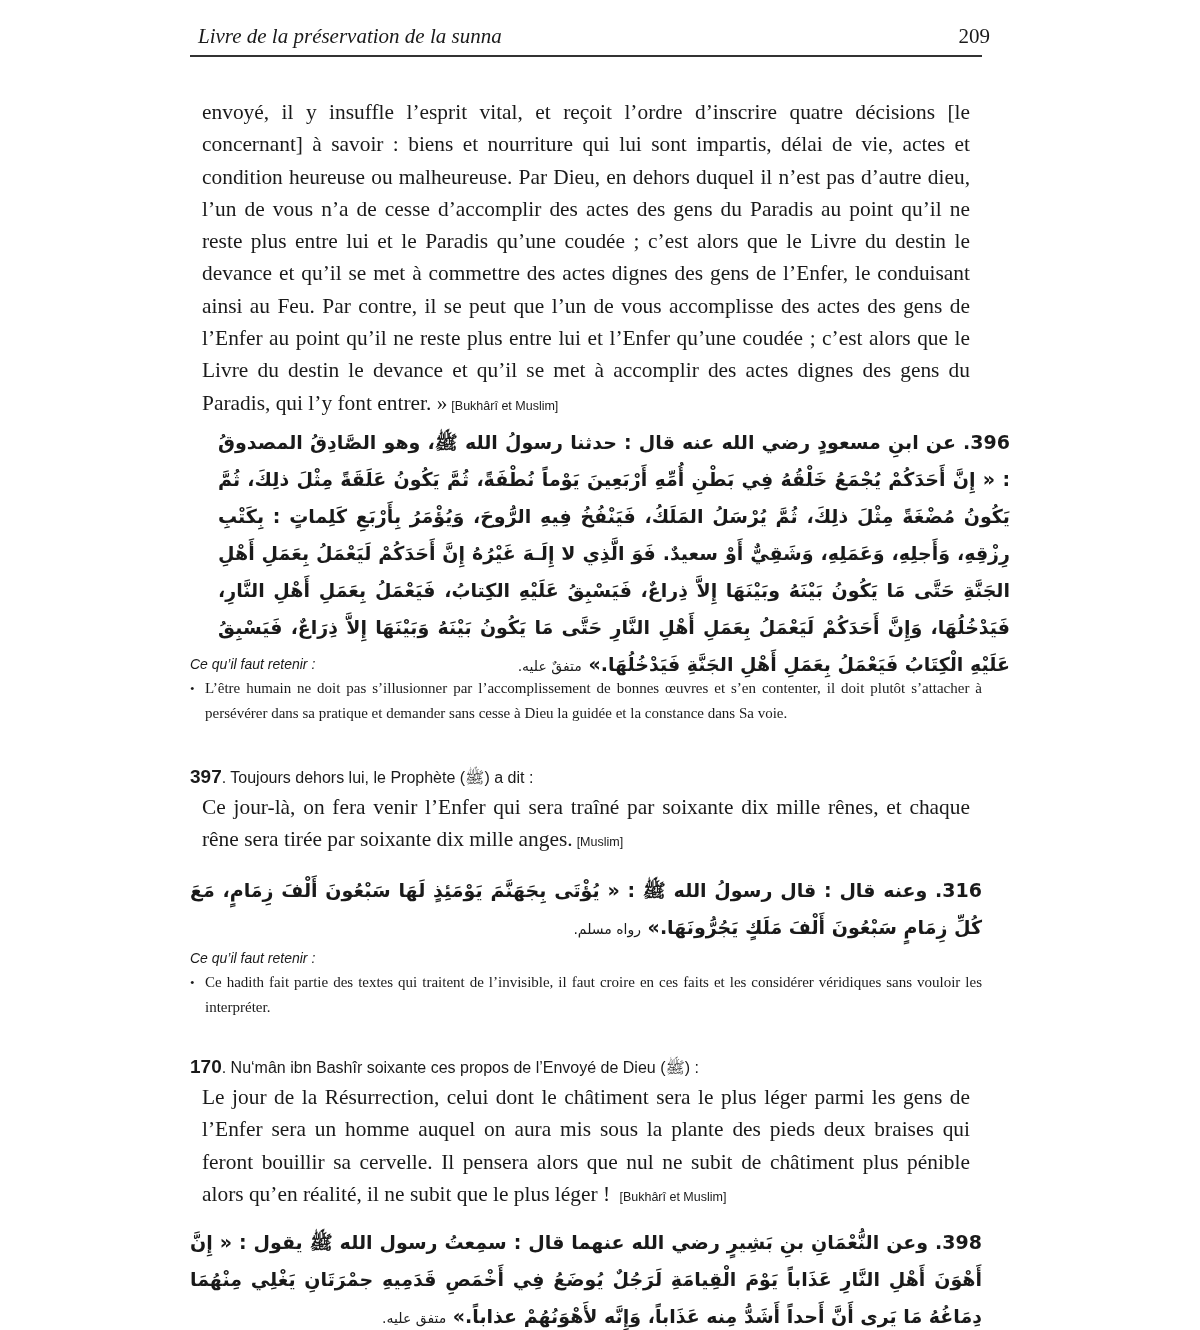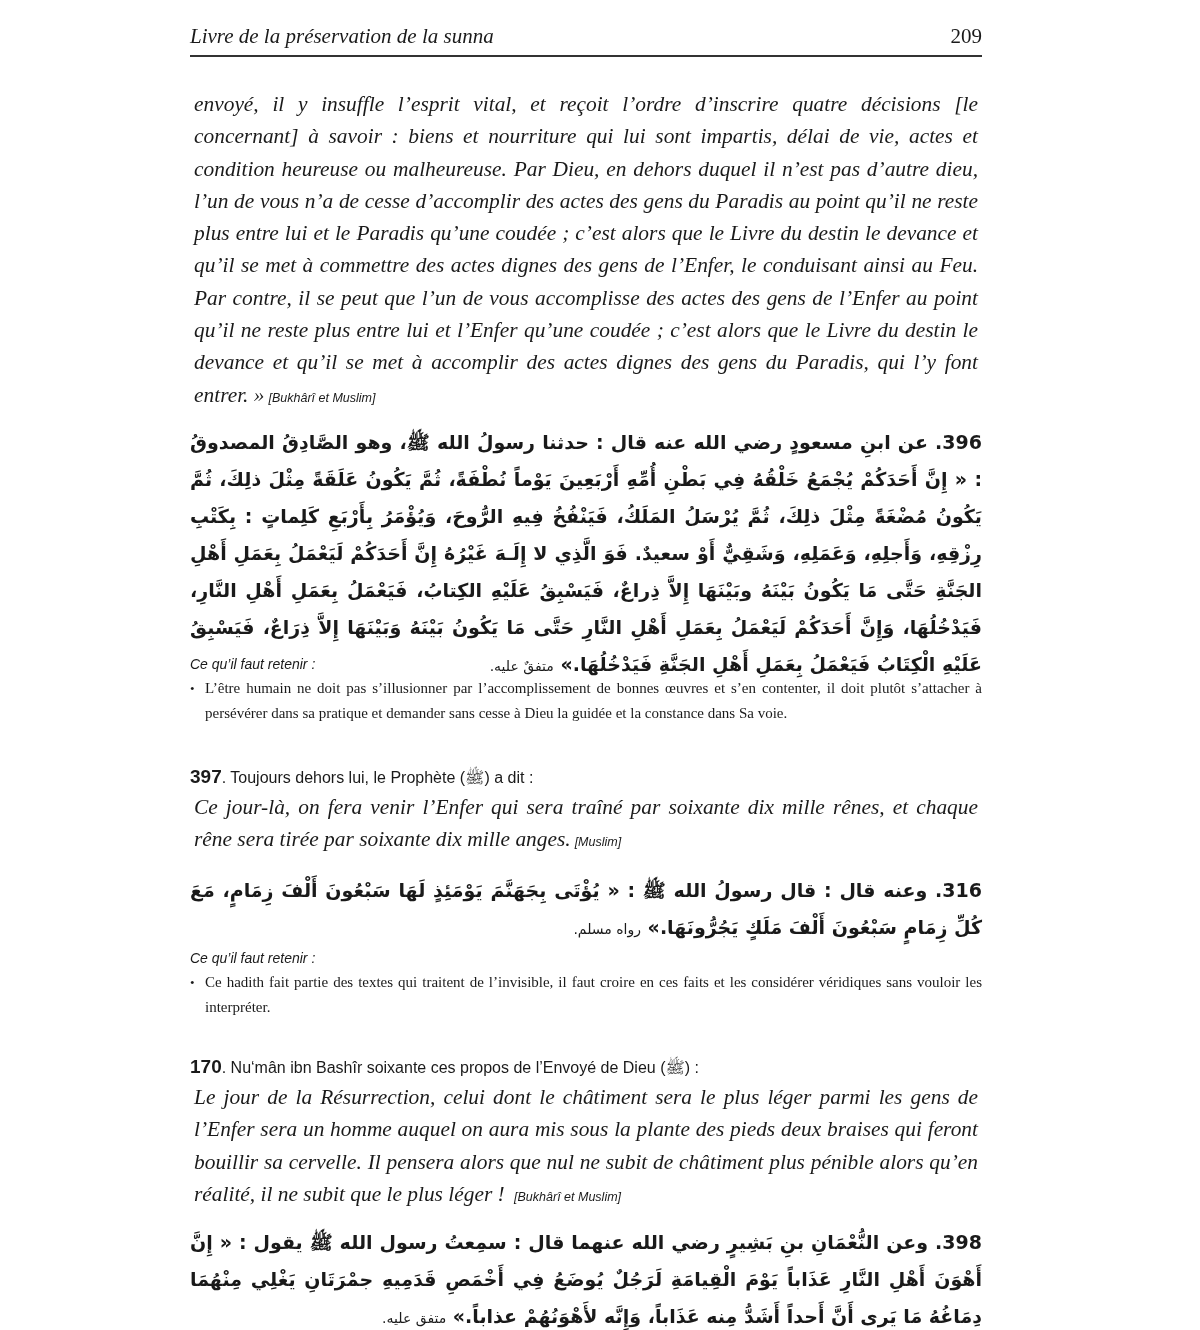--- a/index.html
+++ b/index.html
@@ -1,23 +1,23 @@
 <!DOCTYPE html>
 <html><head>
   <meta charset="utf-8">
   <style>
     html, body { margin: 0; padding: 0; background: #ffffff; }
     body { width: 1200px; height: 1330px; position: relative; overflow: hidden; color: #1a1a1a; }
     .page { position: absolute; left: 190px; top: 0; width: 792px; }
-    .running-header { position: absolute; top: 24px; left: 0; width: 792px; height: 30px; }
+    .running-header { position: absolute; top: 24px; left: 8px; width: 792px; height: 30px; }
     .running-title { position: absolute; left: 0; top: 0; font-family: "Liberation Serif", serif; font-style: italic; font-size: 21px; }
     .page-number { position: absolute; right: 0; top: 0; font-family: "Liberation Serif", serif; font-size: 21px; }
     .header-rule { position: absolute; top: 55px; left: 0; width: 792px; height: 2px; background: #333; }
 
-    .fr { font-family: "Liberation Serif", serif; font-size: 21.4px; line-height: 32.3px; text-align: justify; text-align-last: left; margin: 4px; font-style: italic; }
+    .fr { font-family: "Liberation Serif", serif; font-size: 21.4px; line-height: 32.3px; text-align: justify; text-align-last: left; margin: 12px; }
     .source { font-family: "Liberation Sans", sans-serif; font-size: 12.5px; margin-left: 4px; }
     .ar { font-family: "DejaVu Sans", sans-serif; direction: rtl; text-align: justify; text-align-last: right; font-size: 19px; line-height: 37px; margin: 0; font-weight: bold; }
     .ar .ref { font-weight: normal; font-size: 14px; }
     .retain-title { font-family: "Liberation Sans", sans-serif; font-size: 14px; margin: 0; font-style: italic; }
     .bullet-list { list-style: none; margin: 0; padding: 0; }
     .bullet-item { position: relative; padding-left: 15px; font-family: "Liberation Serif", serif; font-size: 15px; line-height: 25px; text-align: justify; text-align-last: left; }
     .bullet-dot { position: absolute; left: 0; top: 0; font-size: 13px; }
     .hadith-head { font-family: "Liberation Sans", sans-serif; font-size: 16px; margin: 0; line-height: 22px; }
     .hadith-num { font-weight: bold; font-size: 19px; text-align: center; }
 
@@ -31,21 +31,21 @@
   <div class="running-header">
     <span class="running-title">Livre de la préservation de la sunna</span>
     <span class="page-number">209</span>
   </div>
   <div class="header-rule"></div>
 
   <div class="block" style="top:84px;">
     <p class="fr"><span>envoyé, il y insuffle l’esprit vital, et reçoit l’ordre d’inscrire quatre décisions [le concernant] à savoir : biens et nourriture qui lui sont impartis, délai de vie, actes et condition heureuse ou malheureuse. Par Dieu, en dehors duquel il n’est pas d’autre dieu, l’un de vous n’a de cesse d’accomplir des actes des gens du Paradis au point qu’il ne reste plus entre lui et le Paradis qu’une coudée ; c’est alors que le Livre du destin le devance et qu’il se met à commettre des actes dignes des gens de l’Enfer, le conduisant ainsi au Feu. Par contre, il se peut que l’un de vous accomplisse des actes des gens de l’Enfer au point qu’il ne reste plus entre lui et l’Enfer qu’une coudée ; c’est alors que le Livre du destin le devance et qu’il se met à accomplir des actes dignes des gens du Paradis, qui l’y font entrer. »</span><span class="source">[Bukhârî et Muslim]</span></p>
   </div>
 
-  <div class="block" style="top:424px;">
+  <div class="block" style="top:424px;margin-left:28px;">
     <p class="ar"><span>396. عن ابنِ مسعودٍ رضي الله عنه قال : حدثنا رسولُ الله ﷺ، وهو الصَّادِقُ المصدوقُ : « إِنَّ أَحَدَكُمْ يُجْمَعُ خَلْقُهُ فِي بَطْنِ أُمِّهِ أَرْبَعِينَ يَوْماً نُطْفَةً، ثُمَّ يَكُونُ عَلَقَةً مِثْلَ ذلِكَ، ثُمَّ يَكُونُ مُضْغَةً مِثْلَ ذلِكَ، ثُمَّ يُرْسَلُ المَلَكُ، فَيَنْفُخُ فِيهِ الرُّوحَ، وَيُؤْمَرُ بِأَرْبَعِ كَلِماتٍ : بِكَتْبِ رِزْقِهِ، وَأَجلِهِ، وَعَمَلِهِ، وَشَقِيٌّ أَوْ سعيدٌ. فَوَ الَّذِي لا إِلَـهَ غَيْرُهُ إِنَّ أَحَدَكُمْ لَيَعْمَلُ بِعَمَلِ أَهْلِ الجَنَّةِ حَتَّى مَا يَكُونُ بَيْنَهُ وبَيْنَهَا إِلاَّ ذِراعٌ، فَيَسْبِقُ عَلَيْهِ الكِتابُ، فَيَعْمَلُ بِعَمَلِ أَهْلِ النَّارِ، فَيَدْخُلُهَا، وَإِنَّ أَحَدَكُمْ لَيَعْمَلُ بِعَمَلِ أَهْلِ النَّارِ حَتَّى مَا يَكُونُ بَيْنَهُ وَبَيْنَهَا إِلاَّ ذِرَاعٌ، فَيَسْبِقُ عَلَيْهِ الْكِتَابُ فَيَعْمَلُ بِعَمَلِ أَهْلِ الجَنَّةِ فَيَدْخُلُهَا.»</span> <span class="ref">متفقٌ عليه.</span></p>
   </div>
 
   <div class="block" style="top:656px;">
     <p class="retain-title">Ce qu’il faut retenir :</p>
     <ul class="bullet-list" style="margin-top:4px;">
       <li class="bullet-item"><span class="bullet-dot">•</span><span>L’être humain ne doit pas s’illusionner par l’accomplissement de bonnes œuvres et s’en contenter, il doit plutôt s’attacher à persévérer dans sa pratique et demander sans cesse à Dieu la guidée et la constance dans Sa voie.</span></li>
     </ul>
   </div>
 

